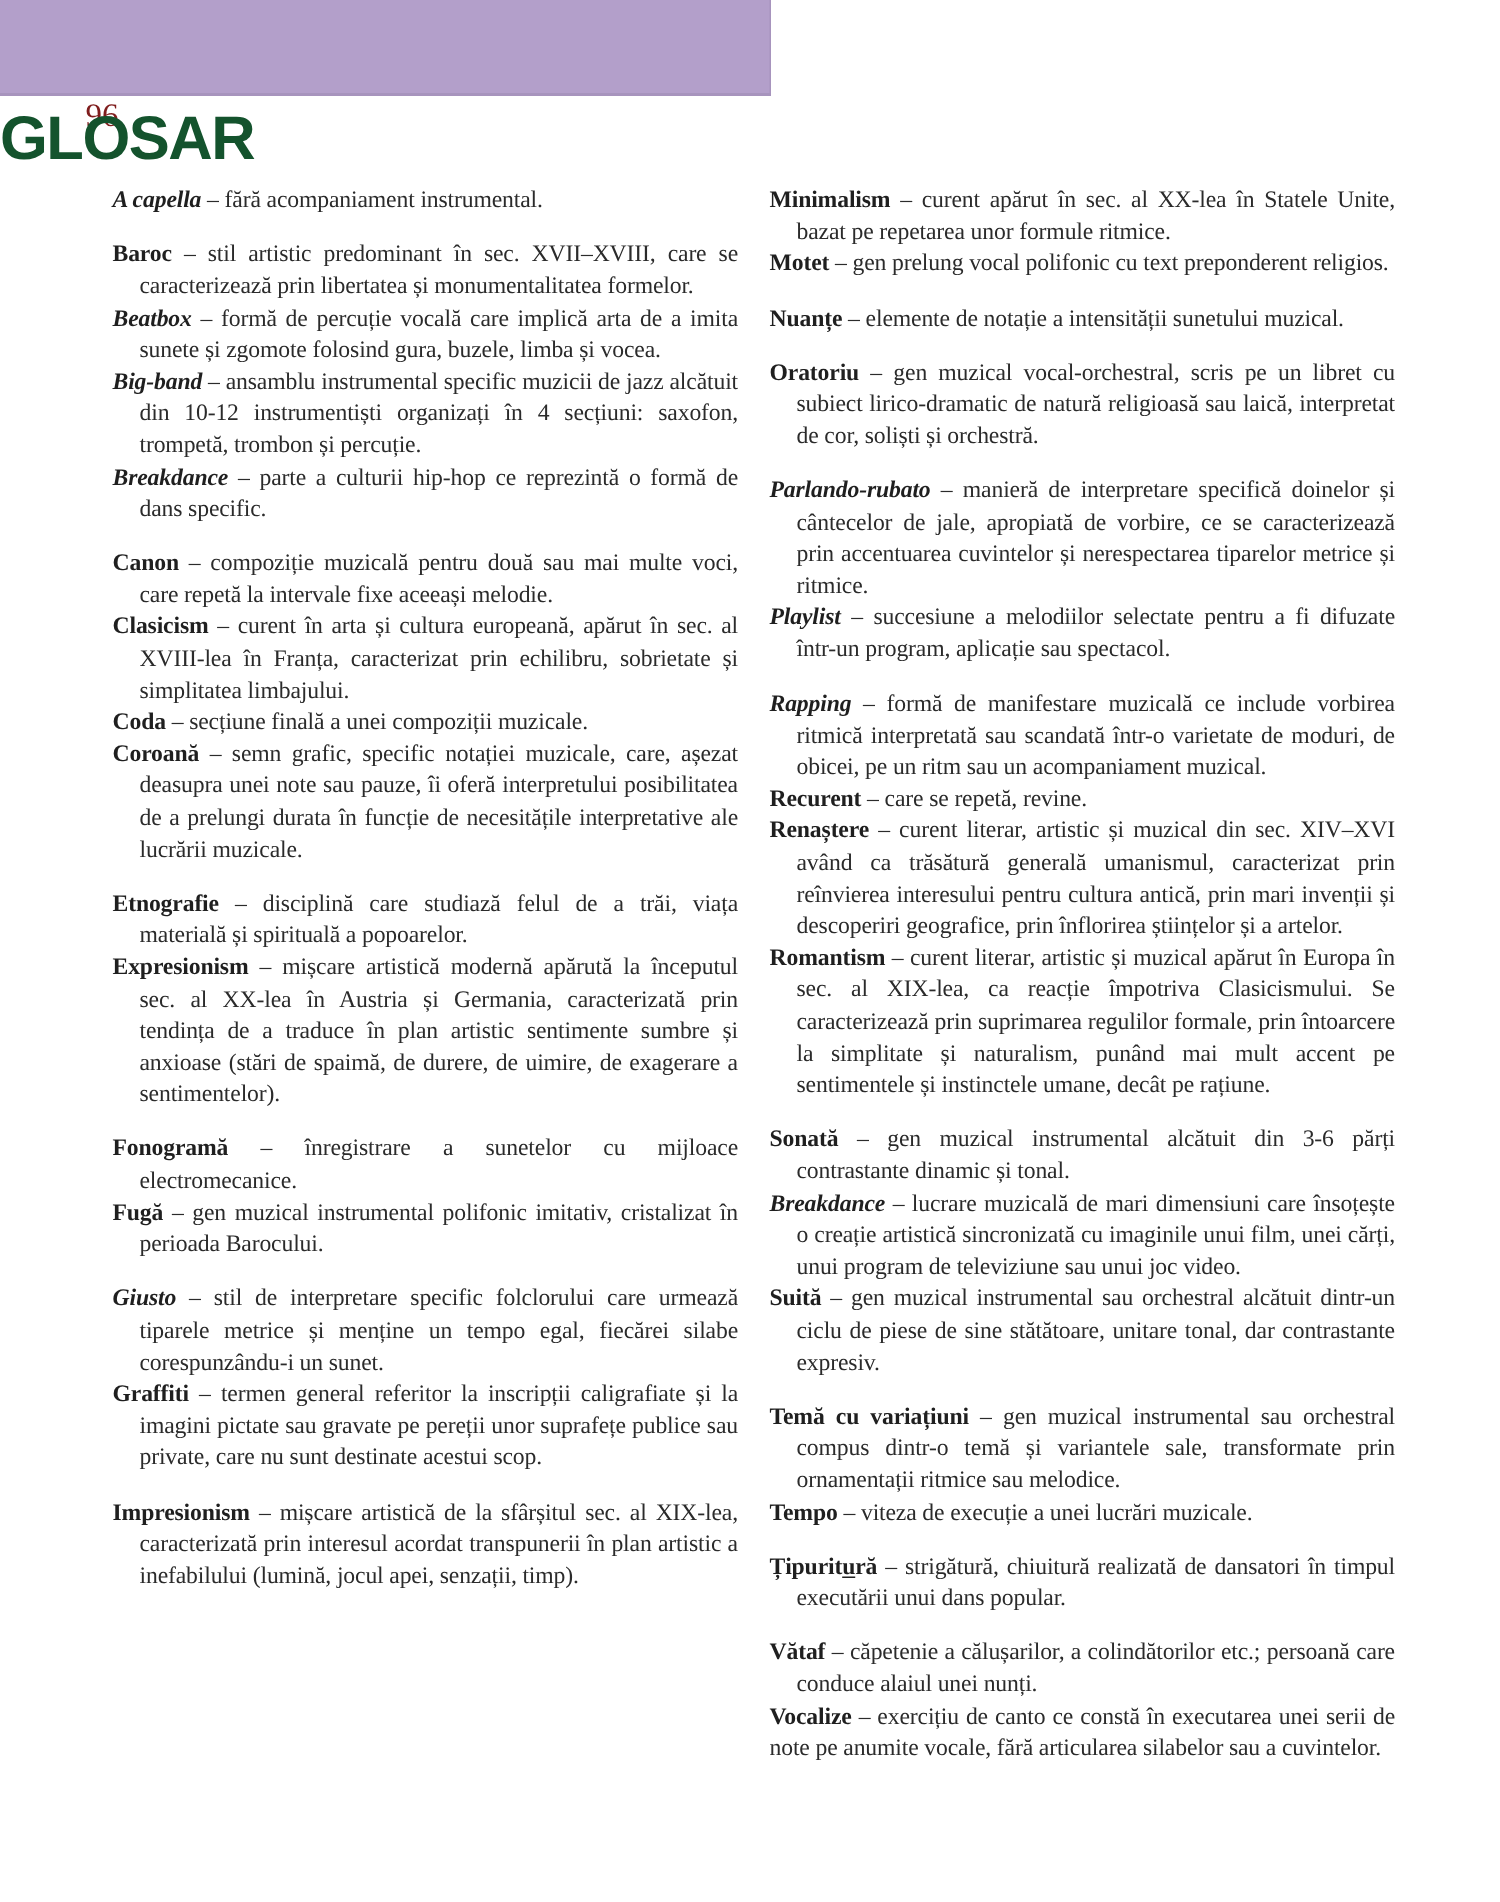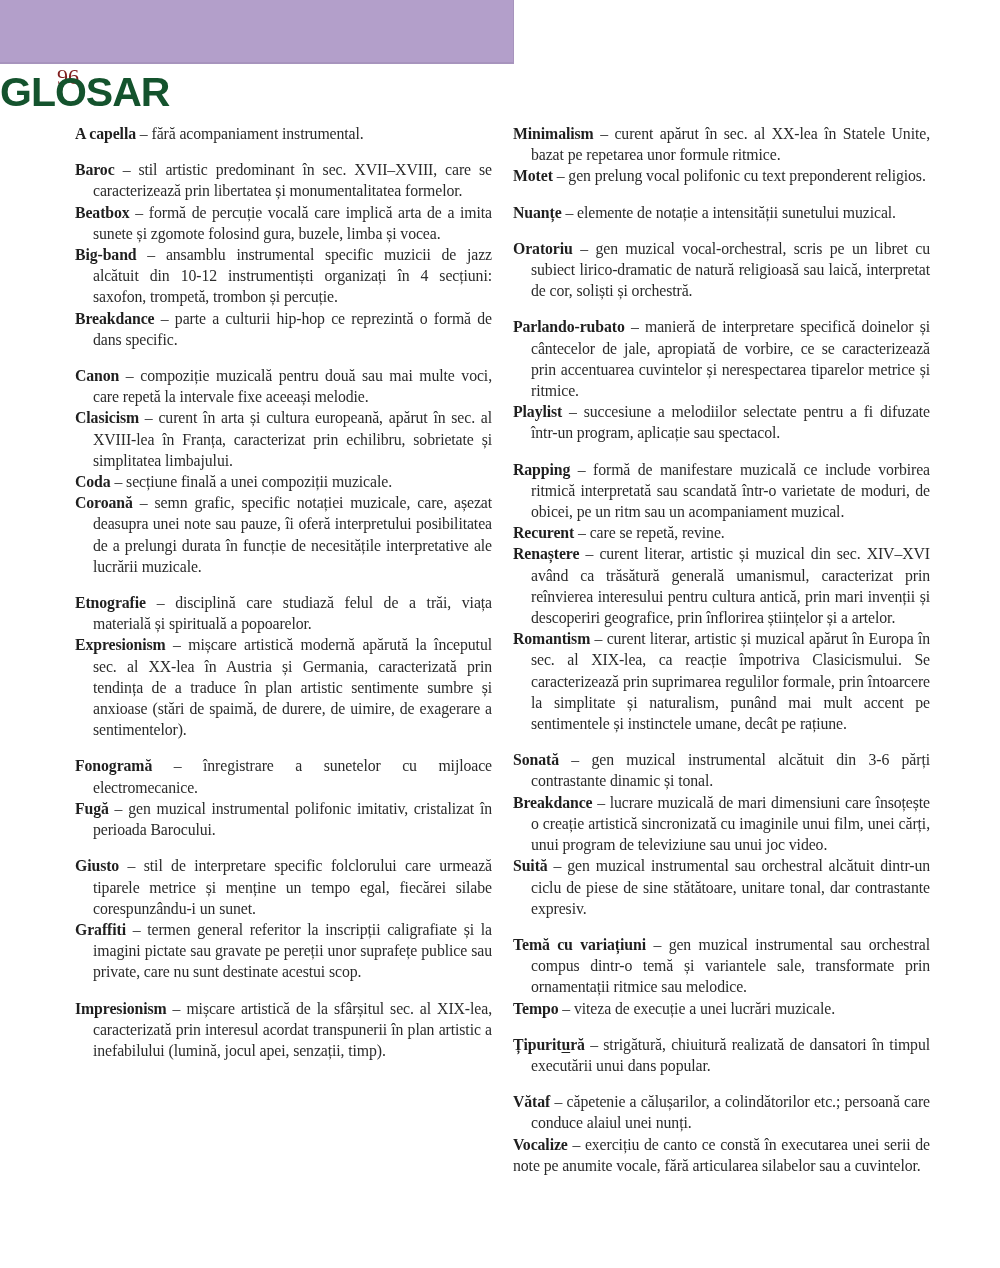--- a/index.html
+++ b/index.html
@@ -48,21 +48,21 @@
     margin: 0;
     font-size: 15.8px;
     line-height: 21.2px;
     letter-spacing: -0.1px;
     text-align: justify;
     padding-left: 18px;
     text-indent: -18px;
   }
   .entry.flush { padding-left: 0; text-indent: 0; }
   .term { font-weight: bold; color: #1f1f1f; }
-  .term.italic { }
+  .term.italic { font-style: italic; }
   .stress { text-decoration: underline; text-underline-offset: 2px; }
 </style>
 </head>
 <body>
 
 <div class="header-bar">
   <span class="page-num">96</span>
 </div>
 
 <h1 class="page-title">GLOSAR</h1>

